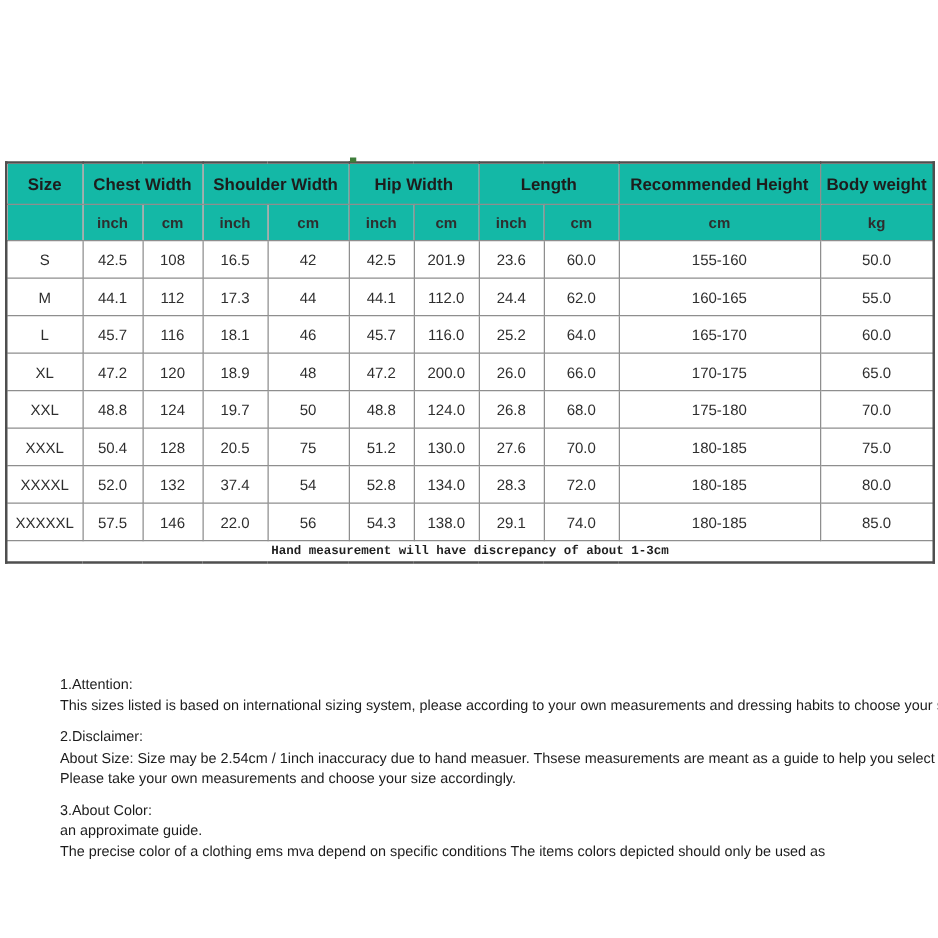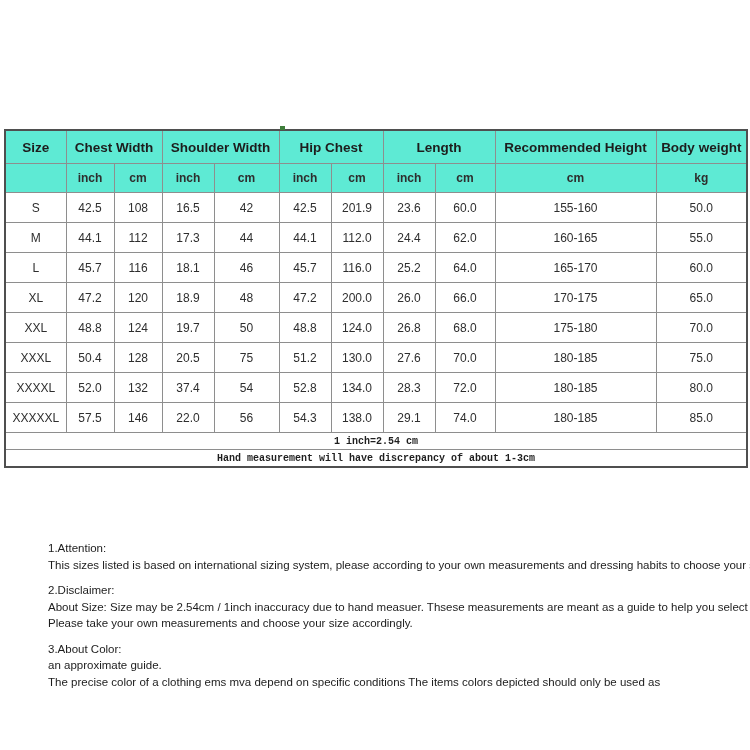--- a/index.html
+++ b/index.html
@@ -12,21 +12,21 @@
     border:2px solid #4f4f4f;background:#ffffff;
   }
   col.c0{width:61px}col.c1{width:48px}col.c2{width:48px}col.c3{width:52px}
   col.c4{width:65px}col.c5{width:52px}col.c6{width:52px}col.c7{width:52px}
   col.c8{width:60px}col.c9{width:161px}col.c10{width:91px}
 
   .size-table th,.size-table td{
     border:1px solid #8e8e8e;text-align:center;vertical-align:middle;
     padding:0;color:#2e2e2e;overflow:hidden;
   }
-  .size-table thead th{background:#5eead4;}
+  .size-table thead th{background:#14b8a6;}
   tr.group-row th{height:32px;font-size:13.5px;font-weight:bold;color:#1d1d1d;}
   tr.unit-row th{height:28px;font-size:12px;font-weight:bold;}
   #chart-body td{height:29px;font-size:12px;}
   tr.footnote td{
     height:16px;font-family:"Liberation Mono","DejaVu Sans Mono",monospace;
     font-size:10px;font-weight:bold;color:#1f1f1f;letter-spacing:0px;
   }
 
   .green-mark{position:absolute;left:280px;top:126px;width:5px;height:4px;background:#3f7e3b;}
 
@@ -51,21 +51,21 @@
         <col class="c7">
         <col class="c8">
         <col class="c9">
         <col class="c10">
     </colgroup>
     <thead id="chart-head">
         <tr class="group-row">
           <th colspan="1">Size</th>
           <th colspan="2">Chest Width</th>
           <th colspan="2">Shoulder Width</th>
-          <th colspan="2">Hip Chest</th>
+          <th colspan="2">Hip Width</th>
           <th colspan="2">Length</th>
           <th colspan="1">Recommended Height</th>
           <th colspan="1">Body weight</th>
         </tr>
         <tr class="unit-row">
           <th></th>
           <th>inch</th>
           <th>cm</th>
           <th>inch</th>
           <th>cm</th>
@@ -177,23 +177,20 @@
           <td>56</td>
           <td>54.3</td>
           <td>138.0</td>
           <td>29.1</td>
           <td>74.0</td>
           <td>180-185</td>
           <td>85.0</td>
         </tr>
       </tbody>
     <tbody id="chart-foot">
-        <tr class="footnote">
-          <td colspan="11">1 inch=2.54 cm</td>
-        </tr>
         <tr class="footnote">
           <td colspan="11">Hand measurement will have discrepancy of about 1-3cm</td>
         </tr>
       </tbody>
   </table>
 
   <div class="green-mark"></div>
 
   <div class="notes" id="notes">
       <div class="note-section">

